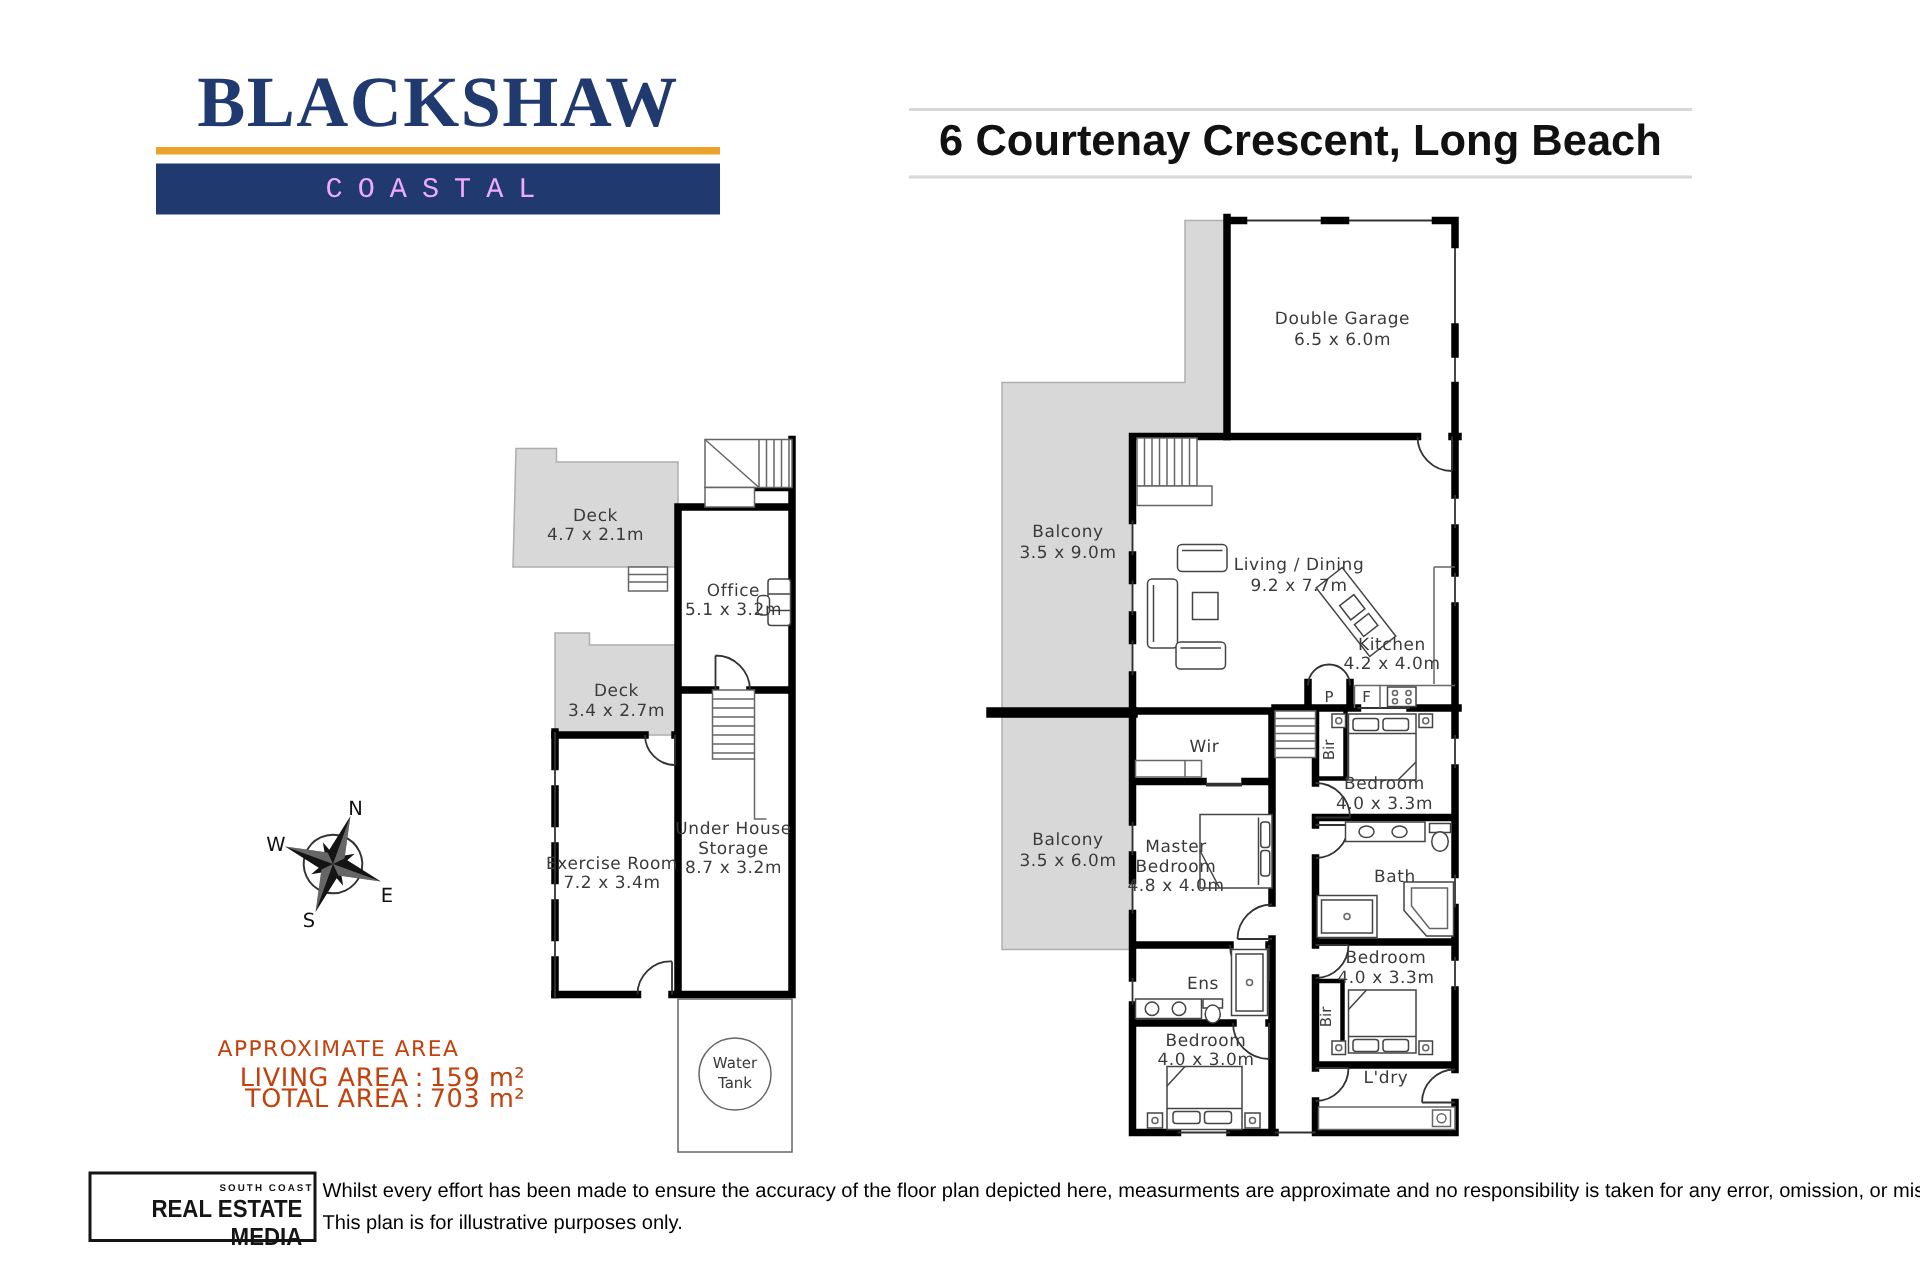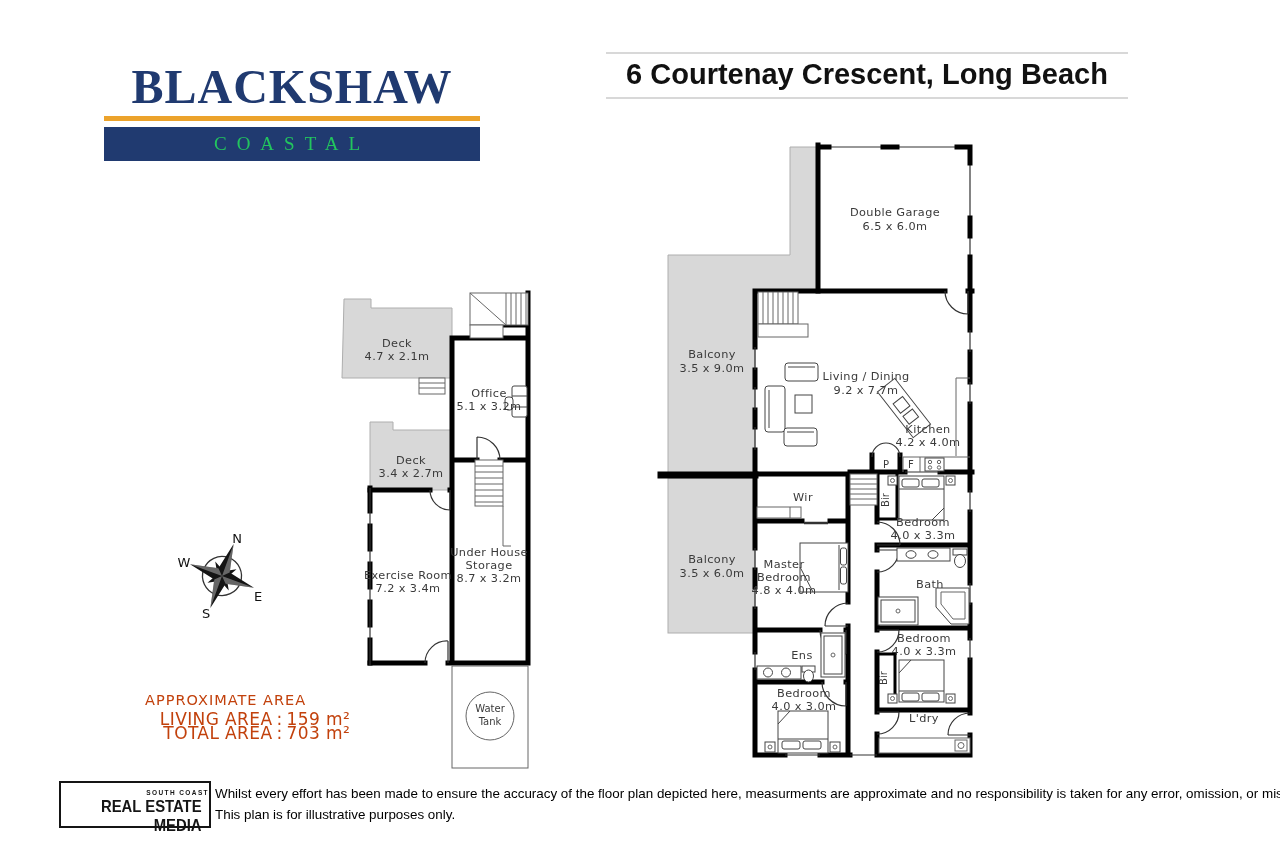--- a/index.html
+++ b/index.html
@@ -1,27 +1,27 @@
 <!DOCTYPE html>
 <html><head>
 <meta charset="utf-8">
 <style>
   html,body{margin:0;padding:0;background:#fff;}
   .page{position:relative;width:1280px;height:853px;background:#fff;overflow:hidden;
         font-family:"DejaVu Sans",sans-serif;}
   
-  .logo{position:absolute;left:104px;top:62px;width:376px;}
+  .logo{position:absolute;left:104px;top:44px;width:376px;}
   .logo .brand{font-family:"Liberation Serif","DejaVu Serif",serif;font-weight:bold;
                font-size:48px;line-height:50px;color:#203a70;text-align:center;letter-spacing:1px;}
   .logo .gold{height:5px;background:#eca32b;margin-top:4px;}
-  .logo .bar{margin-top:6px;height:34px;line-height:34px;background:#203a70;color:#22c55e;
-             text-align:center;font-family:Liberation Serif, serif;
+  .logo .bar{margin-top:6px;height:34px;line-height:34px;background:#203a70;color:#f0abfc;
+             text-align:center;font-family:Liberation Mono, monospace;
              font-size:19px;letter-spacing:10px;}
   
-  .title{position:absolute;left:606px;top:52px;width:522px;text-align:center;
+  .title{position:absolute;left:606px;top:72px;width:522px;text-align:center;
          border-top:2px solid #d8d8d8;border-bottom:2px solid #d8d8d8;padding:4px 0 6px;
          font-family:"Liberation Sans",sans-serif;font-weight:bold;font-size:29px;color:#111;}
   
   svg.plan{position:absolute;left:0;top:0;}
   .wall{stroke:#000;stroke-width:5;fill:none;stroke-linecap:square;}
   .wall3{stroke:#000;stroke-width:3;fill:none;stroke-linecap:square;}
   .wall7{stroke:#000;stroke-width:7;fill:none;stroke-linecap:square;}
   .thin{stroke:#666;stroke-width:1;fill:none;}
   .thin2{stroke:#333;stroke-width:1.2;fill:none;}
   .fix{stroke:#444;stroke-width:1;fill:#fff;}

